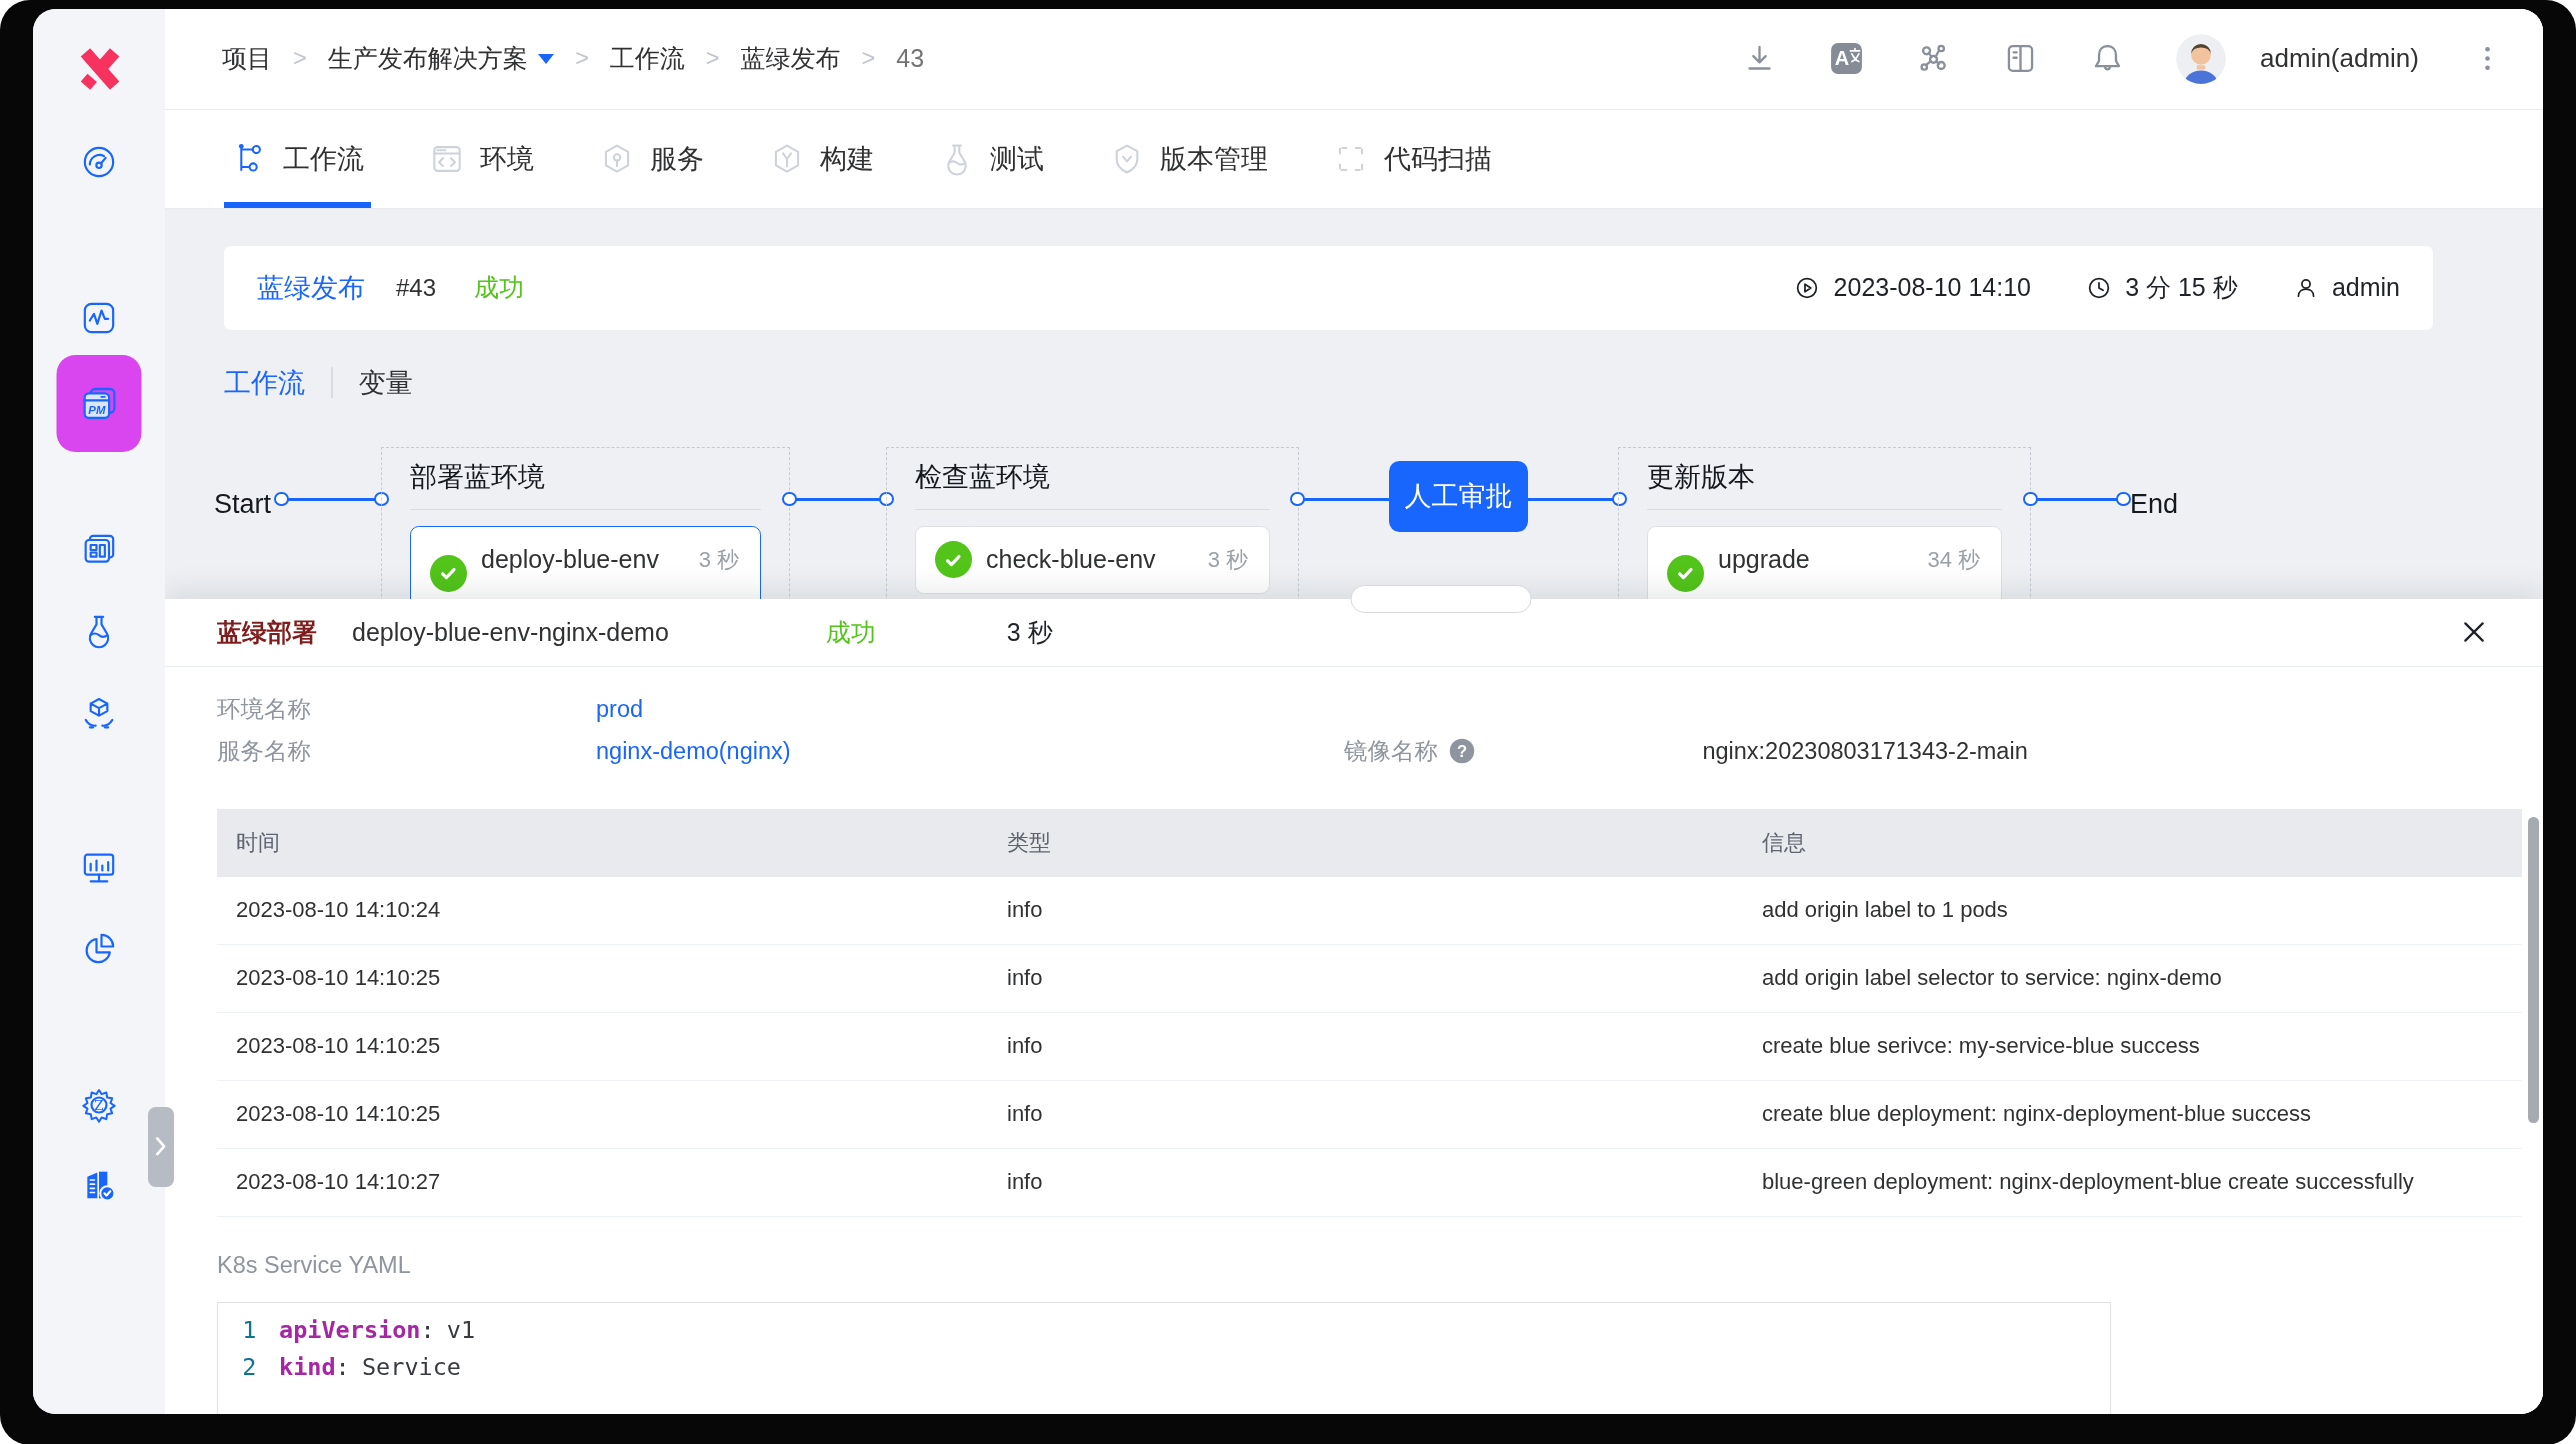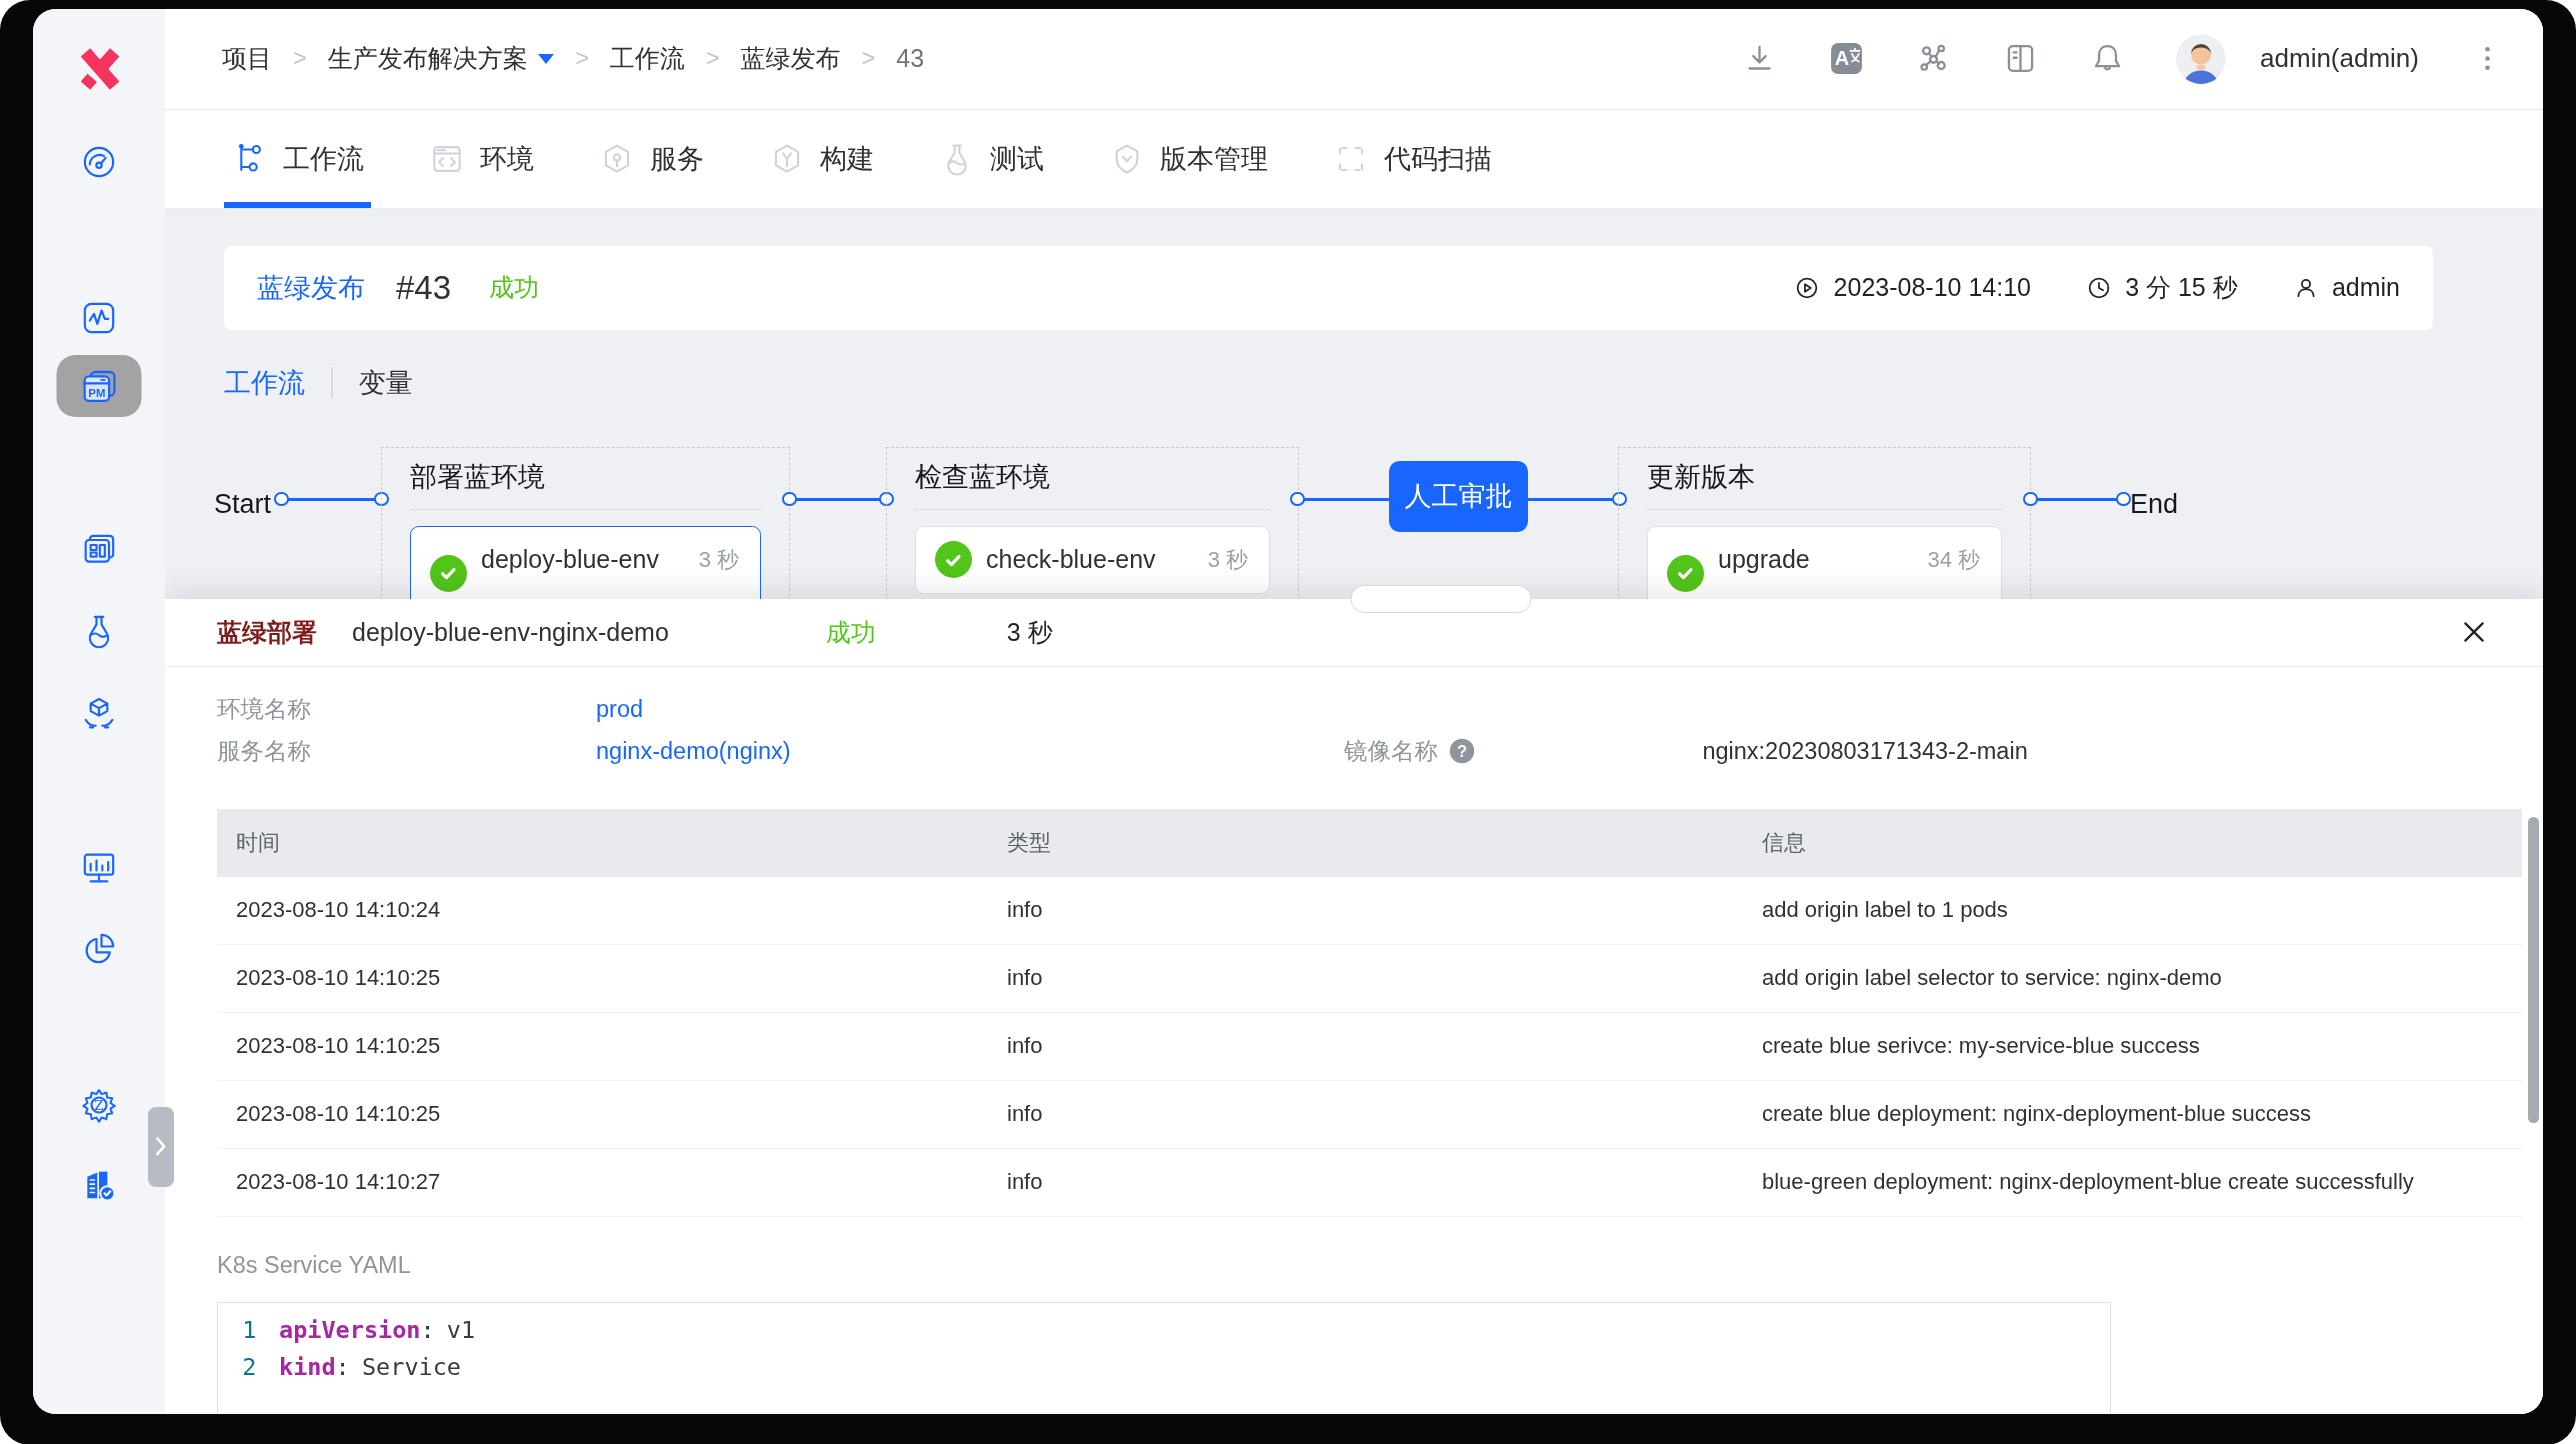--- a/index.html
+++ b/index.html
@@ -6,21 +6,21 @@
   *{box-sizing:border-box;}
   body{font-family:"Liberation Sans","DejaVu Sans",sans-serif;color:#303133;}
   .frame{position:relative;width:2576px;height:1445px;background:#070707;border-radius:30px;overflow:hidden;}
   .window{position:absolute;left:33px;top:8.7px;right:33px;bottom:31px;background:#fff;border-radius:22.6px;overflow:hidden;display:flex;}
   svg{fill:none;stroke-linecap:round;stroke-linejoin:round;}
 
   
   .sidebar{width:132px;flex:none;background:#f3f5f9;position:relative;}
   .side-item{position:absolute;left:50%;transform:translateX(-50%);width:44px;height:44px;display:flex;align-items:center;justify-content:center;cursor:pointer;}
   .side-item svg{width:40px;height:40px;stroke:var(--primary,#1966ff);stroke-width:2.6;}
-  .active-box{position:absolute;left:50%;transform:translateX(-50%);top:346px;width:85px;height:62px;background:#a3a3a3;border-radius:19px;display:flex;align-items:center;justify-content:center;cursor:pointer;}
+  .active-box{position:absolute;left:50%;transform:translateX(-50%);top:346px;width:85px;height:97px;background:#d946ef;border-radius:19px;display:flex;align-items:center;justify-content:center;cursor:pointer;font-style:italic;}
   .active-box svg{width:42px;height:42px;stroke:var(--primary,#1966ff);stroke-width:2.6;}
   .logo{top:35px;width:50px;height:50px;}
   .logo svg{stroke:none;width:50px;height:50px;}
   .collapse-tab{position:absolute;left:115px;top:1098px;width:26px;height:80px;background:#b6bbc4;border-radius:7.8px;z-index:40;display:flex;align-items:center;justify-content:center;cursor:pointer;}
   .collapse-tab svg{width:17.4px;height:22.6px;stroke:#fff;stroke-width:3;}
 
   
   .main{flex:1;display:flex;flex-direction:column;min-width:0;background:#eef0f4;position:relative;}
   .topbar{height:101px;flex:none;background:#fff;border-bottom:0.9px solid #e8eaef;display:flex;align-items:center;padding:0 37px 0 57px;}
   .breadcrumb{display:flex;align-items:center;gap:21px;font-size:25px;color:#303133;white-space:nowrap;}
@@ -39,21 +39,21 @@
   .tabbar{height:99px;flex:none;background:#fff;border-bottom:0.9px solid #e8eaef;display:flex;align-items:stretch;padding-left:66px;gap:64px;}
   .nav-tab{display:flex;align-items:center;gap:14px;font-size:27px;color:#303133;position:relative;cursor:pointer;white-space:nowrap;}
   .nav-tab svg{width:38px;height:38px;stroke:#ced2da;stroke-width:2.6;}
   .nav-tab.active svg{stroke:var(--primary,#1966ff);}
   .nav-tab.active::after{content:'';position:absolute;left:-7px;right:-7px;bottom:0;height:6.1px;background:var(--primary,#1966ff);}
 
   
   .content{flex:1;position:relative;overflow:hidden;}
   .run-card{position:absolute;left:59px;right:110px;top:37px;height:84px;background:#fff;border-radius:7px;display:flex;align-items:center;padding:0 33px;}
   .run-name{color:var(--primary,#1966ff);font-size:27px;cursor:pointer;}
-  .run-no{margin-left:31px;font-size:33px;}
+  .run-no{margin-left:31px;font-size:24px;}
   .run-status{margin-left:38px;font-size:25px;color:var(--success,#52c41a);}
   .run-meta{margin-left:auto;display:flex;gap:54px;align-items:center;font-size:25px;color:#1f2329;}
   .meta-item{display:flex;align-items:center;gap:12.2px;}
   .meta-item svg{width:28px;height:28px;stroke:#1f2329;stroke-width:3;}
   .view-tabs{position:absolute;left:59px;top:155px;display:flex;align-items:center;font-size:27px;line-height:38px;}
   .vt-active{color:var(--primary,#1966ff);cursor:pointer;}
   .vt{color:#303133;cursor:pointer;}
   .vt-divider{width:1.7px;height:31px;background:#d8dce2;margin:0 26px;}
 
   

